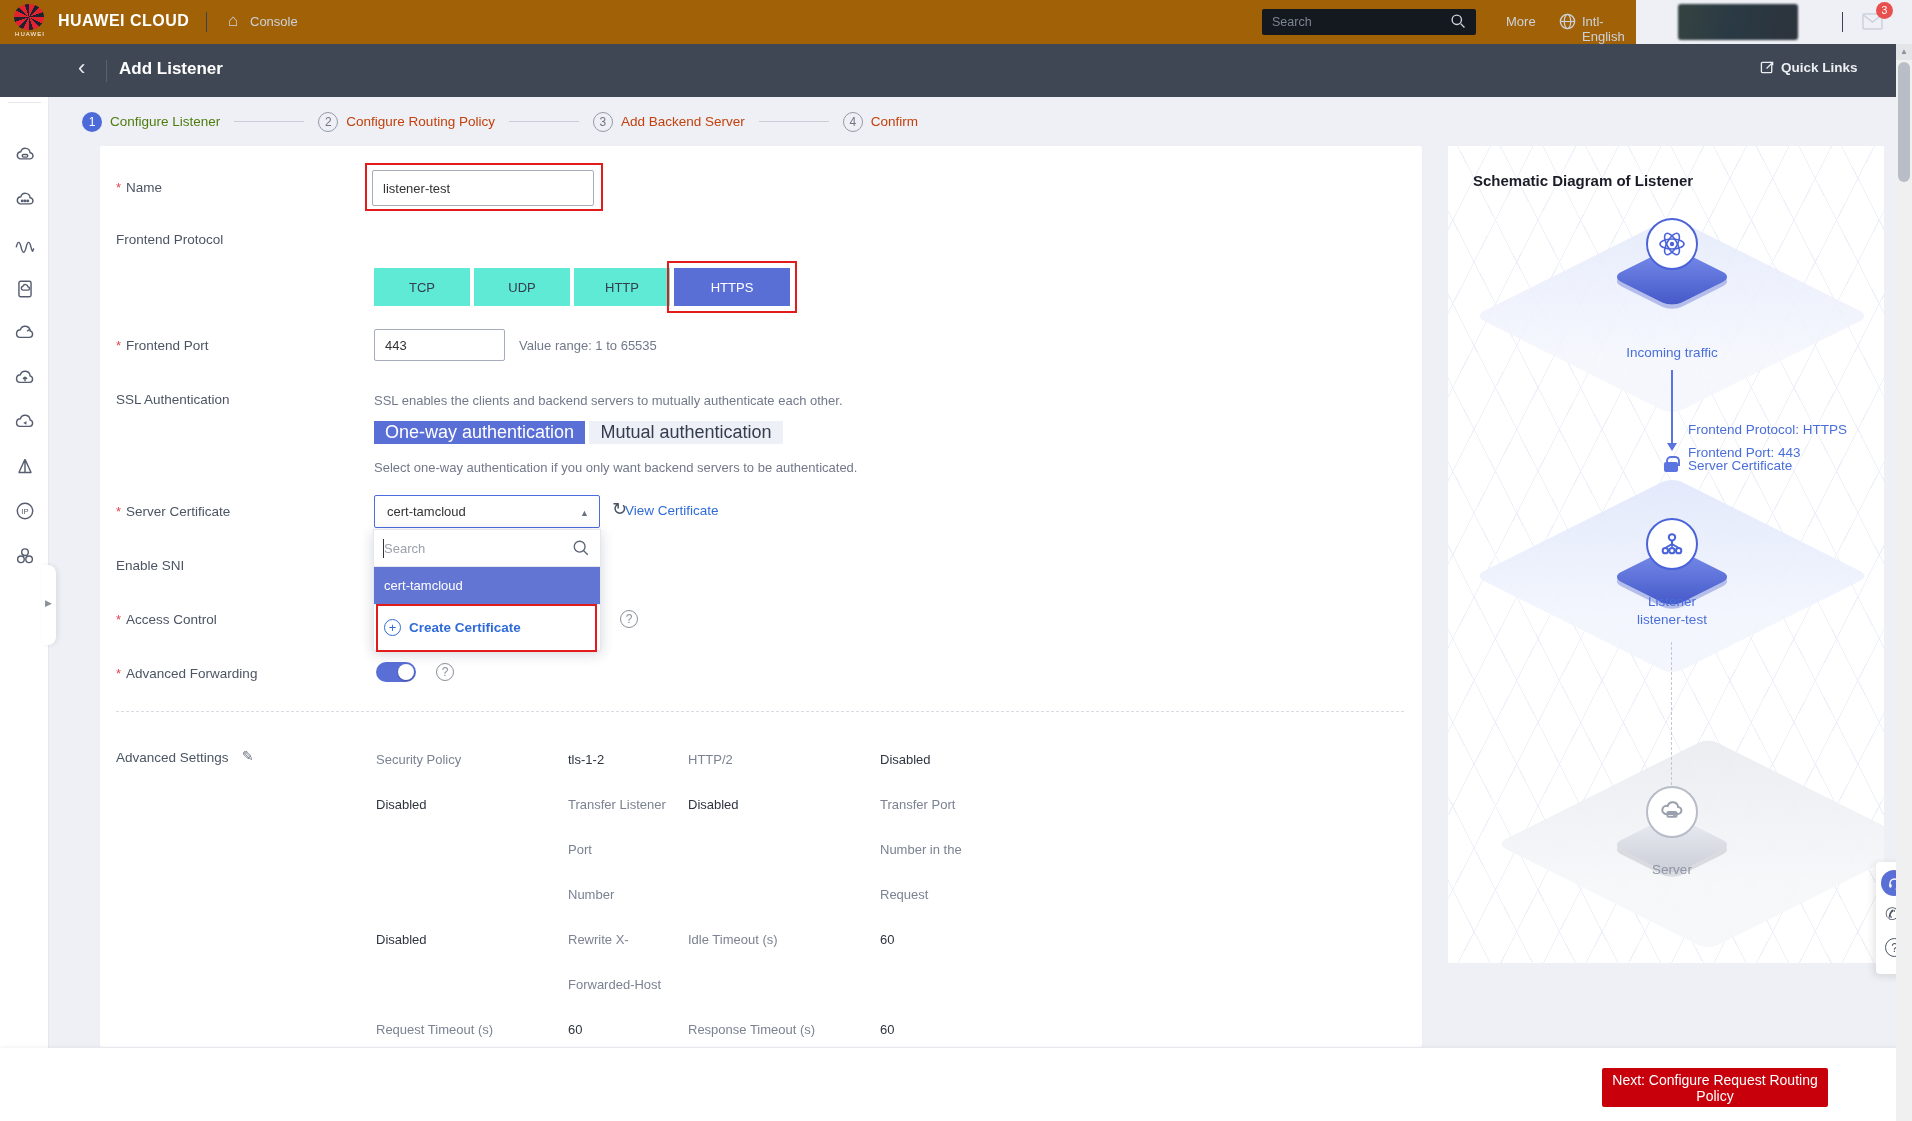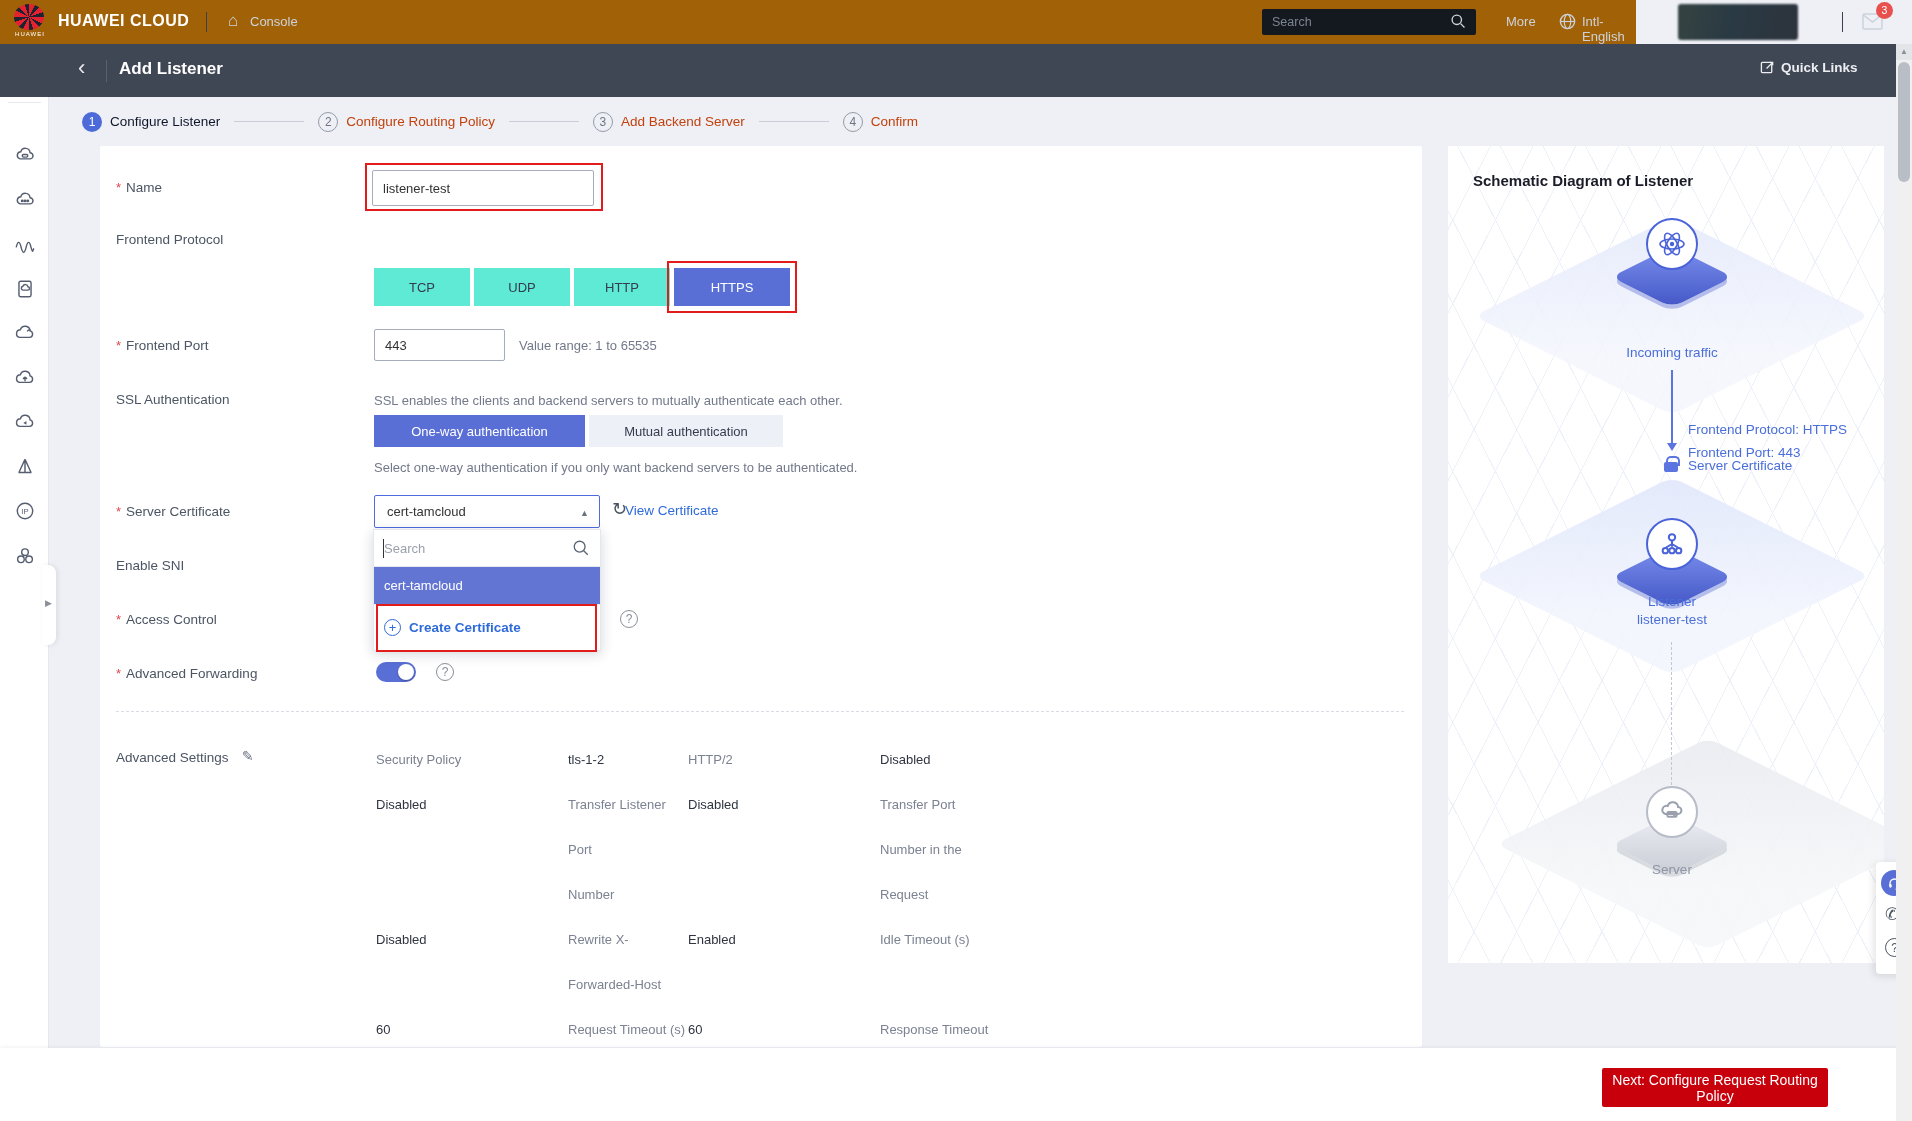--- a/index.html
+++ b/index.html
@@ -32,21 +32,21 @@
   .ph-title { position:absolute; left:119px; top:15px; font-size:17px; font-weight:bold; color:#fff; }
   .quick { position:absolute; left:1760px; top:16px; color:#eceef2; font-size:13.5px; font-weight:bold; display:flex; gap:6px; align-items:center; cursor:pointer; }
 
   
   #steps { position:absolute; left:49px; top:97px; width:1863px; height:49px; background:#eef0f5; display:flex; align-items:center; padding-left:33px; }
   .step { display:flex; align-items:center; }
   .step-circle { width:20px; height:20px; border-radius:50%; font-size:12px; display:flex; align-items:center; justify-content:center; }
   .step.active .step-circle { background:#4d6bd8; color:#fff; }
   .step.inactive .step-circle { border:1px solid #949ba8; color:#6e7584; background:transparent; }
   .step-label { margin-left:8px; font-size:13.5px; }
-  .step.active .step-label { color:#0f172a; }
+  .step.active .step-label { color:#4d7c0f; }
   .step.inactive .step-label { color:#c2410c; }
   .step-dash { width:70px; height:1px; background:#c9cdd7; margin:0 14px; }
 
   
   #sidebar { position:absolute; left:0; top:44px; width:49px; height:1077px; background:#fff; border-right:1px solid #e6e8ee; z-index:20; }
   .burger { position:absolute; left:12px; top:14px; width:24px; cursor:pointer; }
   .burger span { display:block; height:3px; background:#2a2f3a; margin-bottom:5px; border-radius:1px; }
   .sb-div { position:absolute; left:8px; top:58px; width:33px; height:1px; background:#e6e8ee; }
   .sb-ico { position:absolute; left:14px; width:22px; height:22px; cursor:pointer; }
   .sb-ico svg { stroke:#555e70; fill:none; stroke-width:1.3; }
@@ -54,21 +54,21 @@
   .sb-handle span { position:absolute; left:3px; top:33px; font-size:9px; color:#8a8f99; }
 
   
   #panel { position:absolute; left:100px; top:146px; width:1322px; height:901px; background:#fff; border-radius:2px; }
   .req::before { content:"*"; color:#e0444c; margin-right:5px; font-size:13px; }
   .flabel { position:absolute; left:16px; font-size:13.5px; color:#4b5563; }
   .desc { position:absolute; left:274px; font-size:13px; color:#72798a; line-height:17px; }
   .tinput { position:absolute; border:1px solid #a6adba; border-radius:2px; font-size:13px; color:#333; padding:0 10px; outline:none; font-family:inherit; background:#fff; }
   .seg-btn { position:absolute; height:38px; background:#5eead4; color:#353c4d; font-size:13px; display:flex; align-items:center; justify-content:center; cursor:pointer; }
   .seg-on { background:#5a6fd6; color:#fff; }
-  .auth-btn { position:absolute; height:32px; top:269px; font-size:13px; display:flex; align-items:center; justify-content:center; cursor:pointer; }
+  .auth-btn { position:absolute; height:23px; top:275px; font-size:18px; display:flex; align-items:center; justify-content:center; cursor:pointer; }
   .link { color:#2f6bd8; cursor:pointer; }
   .help-circ { position:absolute; width:18px; height:18px; border-radius:50%; border:1.4px solid #8a8f99; color:#8a8f99; font-size:12px; display:flex; align-items:center; justify-content:center; cursor:pointer; }
   .redbox { position:absolute; border:2px solid #e21b1b; z-index:9; pointer-events:none; }
   .toggle { position:absolute; left:276px; top:516px; width:40px; height:20px; border-radius:10px; background:#5a6fd6; cursor:pointer; }
   .toggle::after { content:""; position:absolute; right:2px; top:2px; width:16px; height:16px; border-radius:50%; background:#fff; box-shadow:0 1px 2px rgba(0,0,0,.3); }
   .dash-div { position:absolute; left:16px; top:565px; width:1288px; border-top:1px dashed #d9dce3; }
 
   
   #cert-select { position:absolute; left:274px; top:349px; width:226px; height:33px; border:1px solid #4e6bdf; border-radius:2px; background:#fff; font-size:13px; color:#333; display:flex; align-items:center; padding:0 12px; cursor:pointer; }
   .caret-up { position:absolute; right:10px; top:12px; font-size:9px; color:#6b7280; }
@@ -296,21 +296,20 @@
     <div class="al prewrap">HTTP/2</div>
     <div class="av">Disabled</div>
     <div class="av">Disabled</div>
     <div class="al prewrap">Transfer Listener Port
 Number</div>
     <div class="av">Disabled</div>
     <div class="al prewrap">Transfer Port Number in the
 Request</div>
     <div class="av">Disabled</div>
     <div class="al prewrap">Rewrite X-Forwarded-Host</div>
-    <div class="av">Enabled</div>
     <div class="al prewrap">Idle Timeout (s)</div>
     <div class="av">60</div>
     <div class="al prewrap">Request Timeout (s)</div>
     <div class="av">60</div>
     <div class="al prewrap">Response Timeout (s)</div>
     <div class="av">60</div>
     <div class="al prewrap">Tag</div>
     <div class="av">--</div>
   </div>
 </div>

